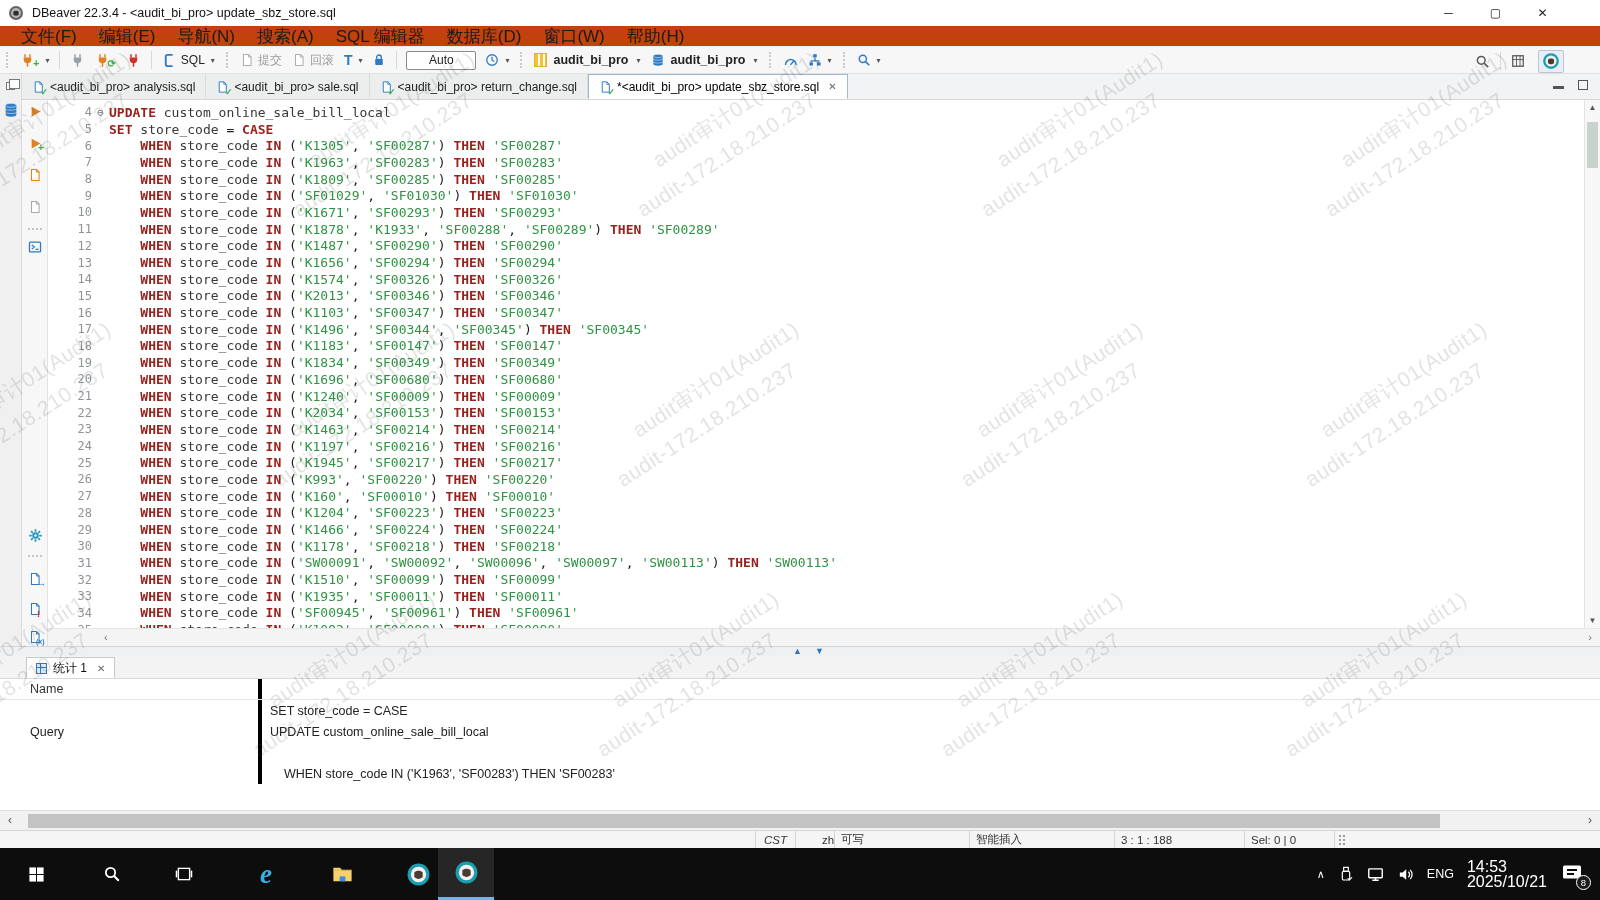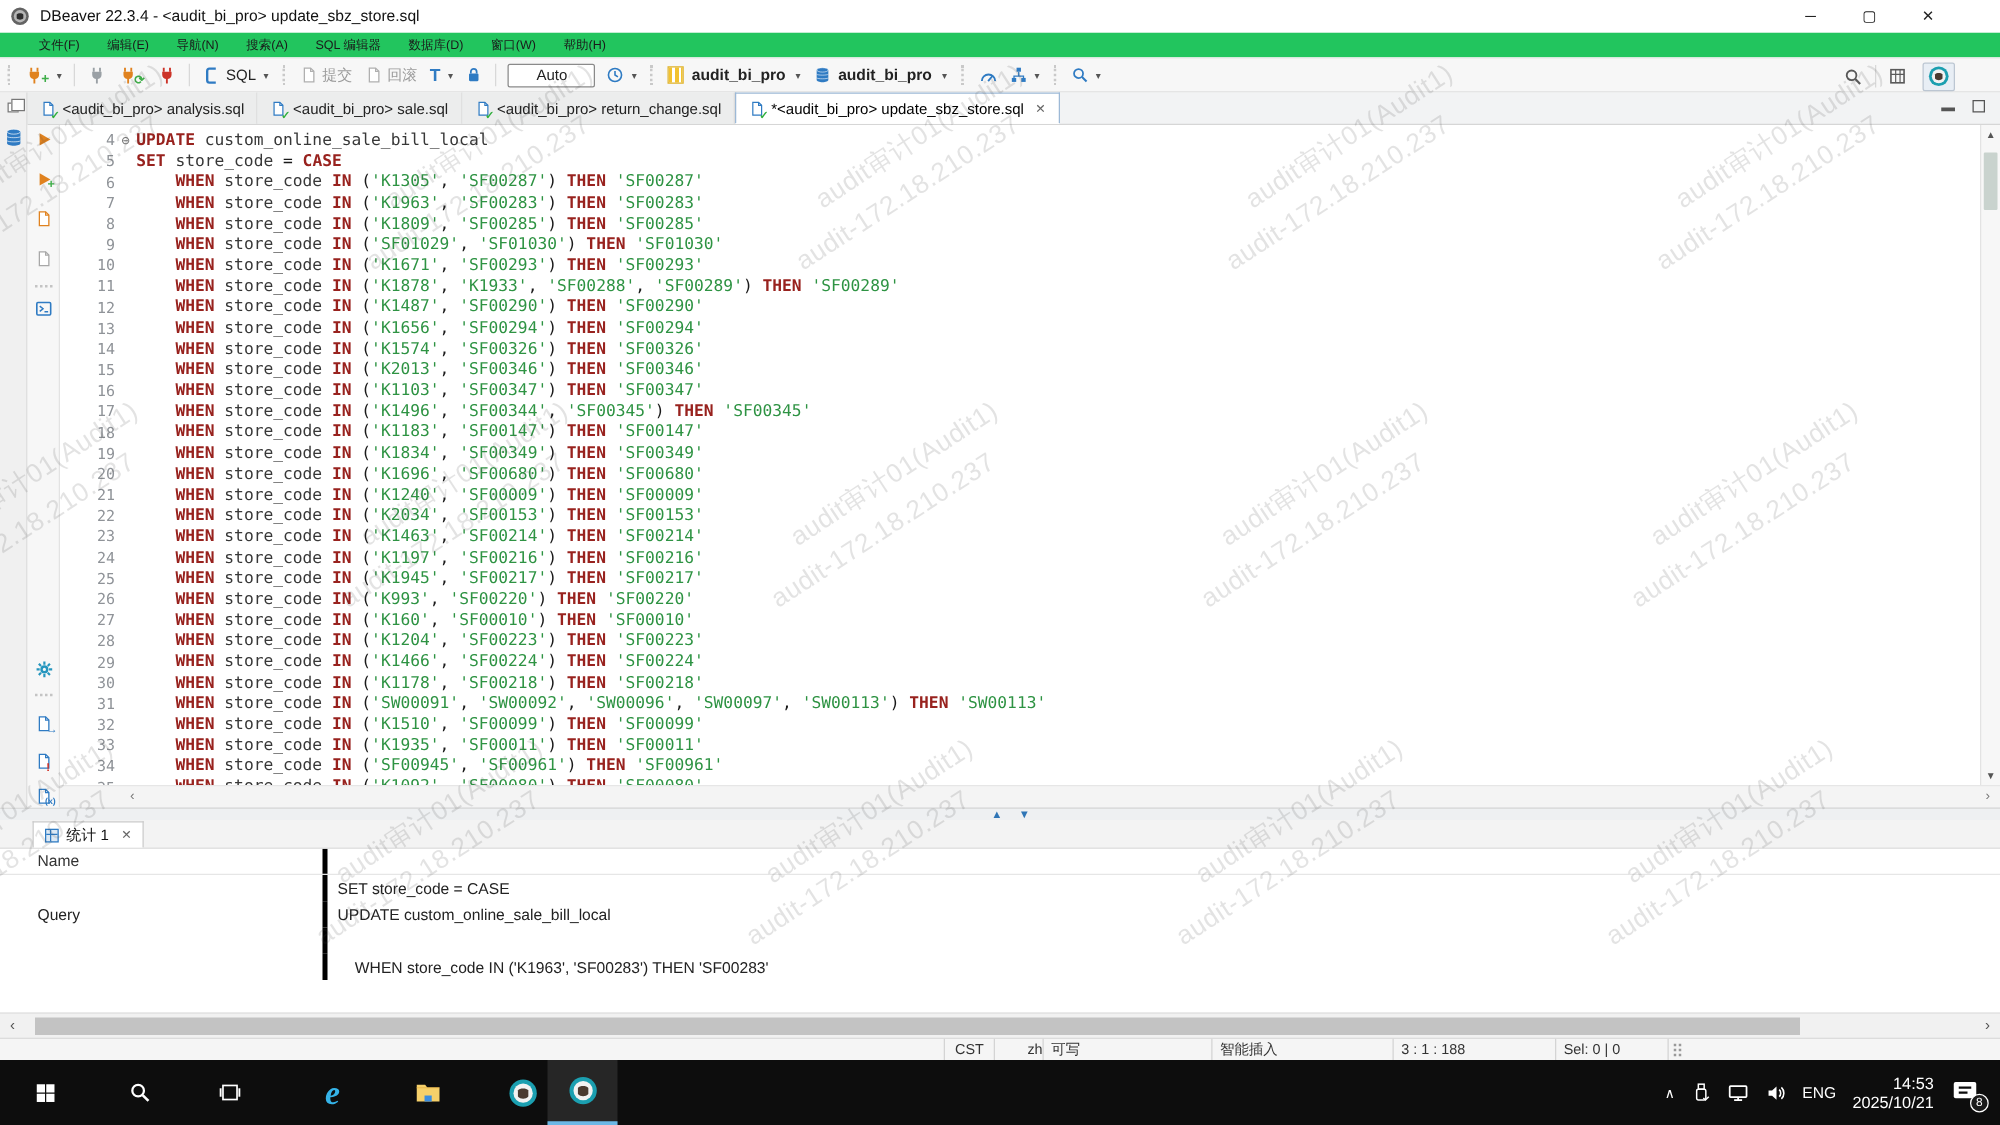--- a/index.html
+++ b/index.html
@@ -9,21 +9,21 @@
   svg.ic{display:inline-block;vertical-align:middle;flex:none}
 
   
   .titlebar{height:26px;background:#fff;display:flex;align-items:center;padding-left:8px;position:relative}
   .titlebar .appicon{filter:grayscale(1) brightness(.75)}
   .title{font-size:12.5px;color:#111;margin-left:8px}
   .winbtns{position:absolute;right:34px;top:0;height:26px;display:flex}
   .winbtn{width:47px;height:26px;display:flex;align-items:center;justify-content:center;font-size:12px;color:#222}
 
   
-  .menubar{height:20px;background:#22c55e;display:flex;align-items:center;padding-left:20px;font-size:10px;color:#1a1a1a}
+  .menubar{height:20px;background:#c2410c;display:flex;align-items:center;padding-left:10px;font-size:17px;color:#1a1a1a}
   .menu-item{padding:1px 11px;white-space:nowrap}
 
   
   .toolbar{height:28px;background:#f7f7f7;border-top:1px solid #ececec;border-bottom:1px solid #e0e0e0;display:flex;align-items:center;font-size:12px;color:#222;position:relative}
   .tbtnb{display:flex;align-items:center;gap:4px;padding:2px 4px;margin:0 1px;border-radius:3px;white-space:nowrap}
   .grip{width:5px;height:16px;border-left:2px dotted #c9c9c9;margin:0 4px 0 6px}
   .vsep{width:1px;height:18px;background:#d8d8d8;margin:0 5px}
   .caret{font-size:8px;color:#555;margin-left:2px}
   .dim{color:#9b9b9b}
   .autobox{width:70px;height:19px;border:1px solid #8a8a8a;background:#fff;border-radius:2px;display:flex;align-items:center;justify-content:center;font-size:12px;margin:0 4px}
@@ -93,21 +93,21 @@
   .sgrip{border-left:1px solid #d4d4d4;width:14px;display:flex;align-items:center;justify-content:center;gap:2px}
   .sgrip i{display:block;width:2px;height:10px;border-left:2px dotted #9a9a9a}
 
   
   .taskbar{position:absolute;left:0;bottom:0;width:1600px;height:52px;background:#0d0d0d;z-index:10}
   .tkbtn{position:absolute;top:0;width:48px;height:52px;display:flex;align-items:center;justify-content:center}
   .tkactive{background:#262626;border-bottom:3px solid #6cb8e6}
   .ie{color:#35b3e8;font-size:27px;font-weight:bold;font-family:"Liberation Serif",serif;font-style:italic}
   .tray{position:absolute;right:0;top:0;height:52px;display:flex;align-items:center;gap:13px;padding-right:14px;color:#fff}
   .traytxt{font-size:12.5px}
-  .clockblk{text-align:right;font-size:13px;line-height:15px}
+  .clockblk{text-align:left;font-size:16px;line-height:15px}
   .chatwrap{position:relative;width:26px;height:26px}
   .badge{position:absolute;right:-5px;bottom:-3px;width:15px;height:15px;border-radius:50%;background:#1b1b1b;border:1.5px solid #fff;color:#fff;font-size:9.5px;display:flex;align-items:center;justify-content:center}
 
   
   .wmlayer{position:absolute;left:0;top:0;right:0;bottom:52px;overflow:hidden;pointer-events:none;z-index:6}
   .wm{position:absolute;transform:rotate(-33deg);color:rgba(70,70,70,0.15);font-size:21px;line-height:33px;white-space:nowrap;letter-spacing:.5px}
   .wm div:nth-child(2){margin-left:-40px}
 </style>
 </head>
 <body>
@@ -536,21 +536,21 @@
       </div>
   </div>
   <div class="rscroll">
     <span class="harrow" style="left:8px;top:2px">‹</span>
     <div class="rthumb"></div>
     <span class="harrow" style="right:8px;top:2px">›</span>
   </div>
 
   <div class="statusbar" id="statusbar">
       <div class="sspacer"></div>
-      <div class="scell" style="width: 40px; justify-content: center;">CST</div>
+      <div class="scell" style="width: 40px; justify-content: center; font-style: italic;">CST</div>
       <div class="scell" style="width: 25px; justify-content: center; padding-left: 32px;">zh</div>
       <div class="scell" style="width: 135px;">可写</div>
       <div class="scell" style="width: 145px;">智能插入</div>
       <div class="scell" style="width: 130px;">3 : 1 : 188</div>
       <div class="scell" style="width: 90px;">Sel: 0 | 0</div>
       <div class="sgrip">
         <i></i>
         <i></i>
       </div>
     </div>

